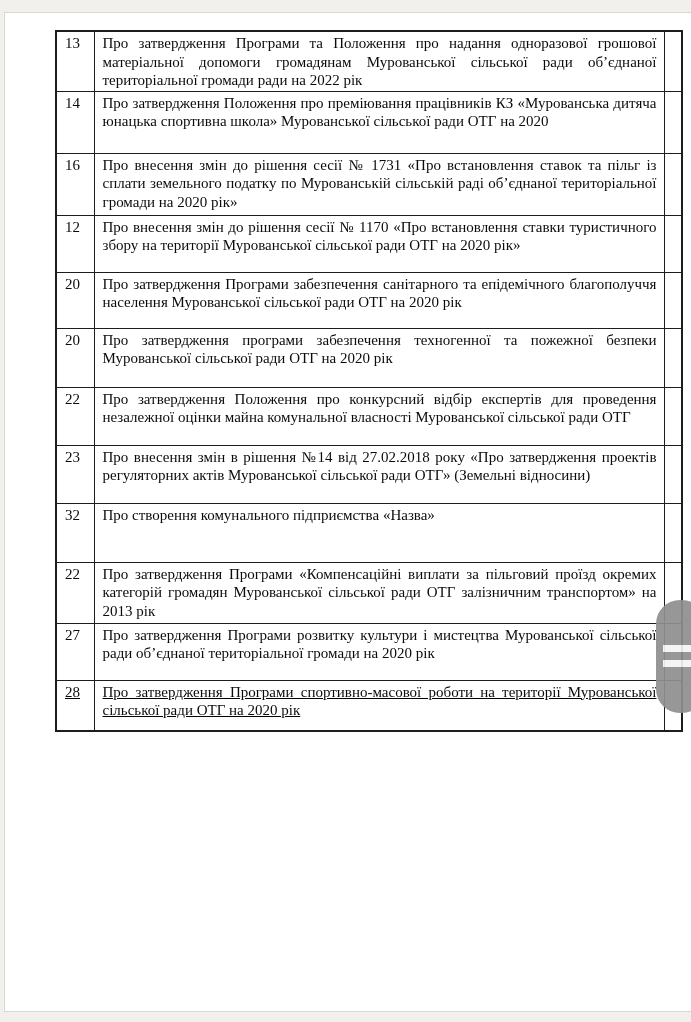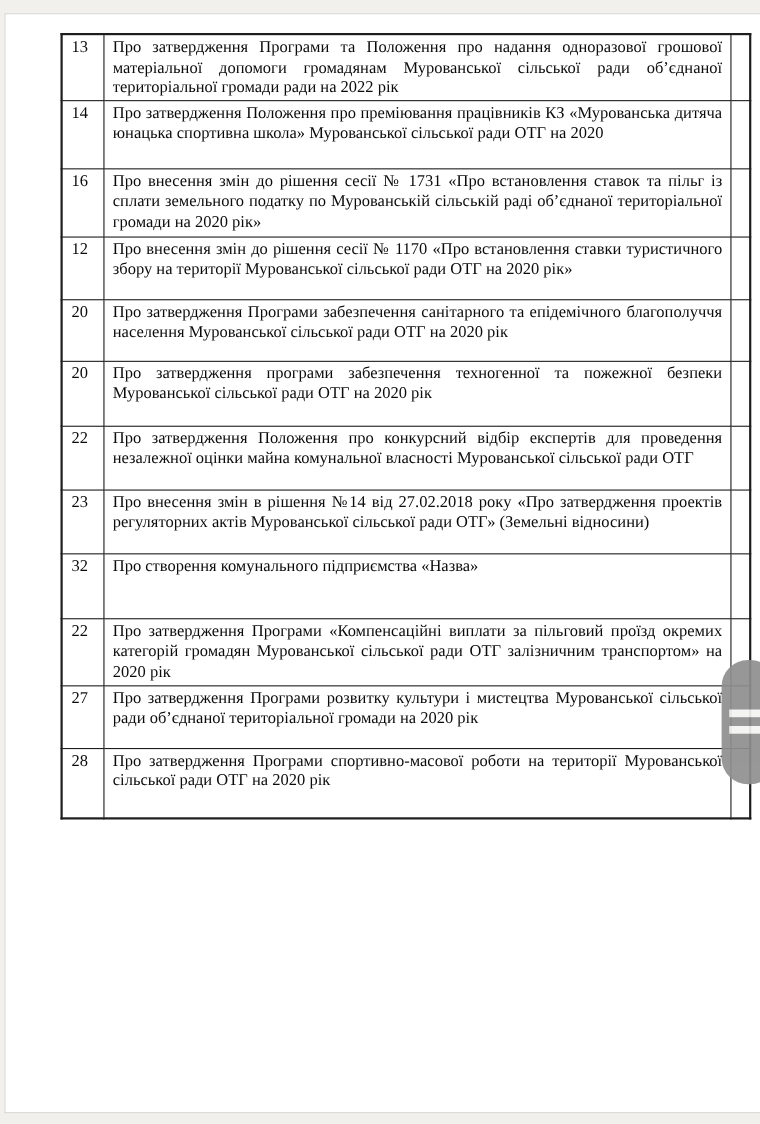--- a/index.html
+++ b/index.html
@@ -138,29 +138,29 @@
     <td class="text-cell">Про внесення змін в рішення №14 від 27.02.2018 року «Про затвердження проектів регуляторних актів Мурованської сільської ради ОТГ» (Земельні відносини)</td>
     <td class="empty-cell"></td>
   </tr>
           <tr style="height: 59px;">
     <td class="num-cell">32</td>
     <td class="text-cell">Про створення комунального підприємства «Назва»</td>
     <td class="empty-cell"></td>
   </tr>
           <tr style="height: 61px;">
     <td class="num-cell">22</td>
-    <td class="text-cell">Про затвердження Програми «Компенсаційні виплати за пільговий проїзд окремих категорій громадян Мурованської сільської ради ОТГ залізничним транспортом» на 2020 рік</td>
+    <td class="text-cell">Про затвердження Програми «Компенсаційні виплати за пільговий проїзд окремих категорій громадян Мурованської сільської ради ОТГ залізничним транспортом» на 2013 рік</td>
     <td class="empty-cell"></td>
   </tr>
           <tr style="height: 57px;">
     <td class="num-cell">27</td>
     <td class="text-cell">Про затвердження Програми розвитку культури і мистецтва Мурованської сільської ради об’єднаної територіальної громади на 2020 рік</td>
     <td class="empty-cell"></td>
   </tr>
-          <tr style="height: 64px;">
+          <tr style="height: 51px; text-decoration: underline;">
     <td class="num-cell">28</td>
     <td class="text-cell">Про затвердження Програми спортивно-масової роботи на території Мурованської сільської ради ОТГ на 2020 рік</td>
     <td class="empty-cell"></td>
   </tr>
         </tbody>
     </table>
   </div>
 
   <div class="scroll-handle">
     <div class="grip-line first"></div>

